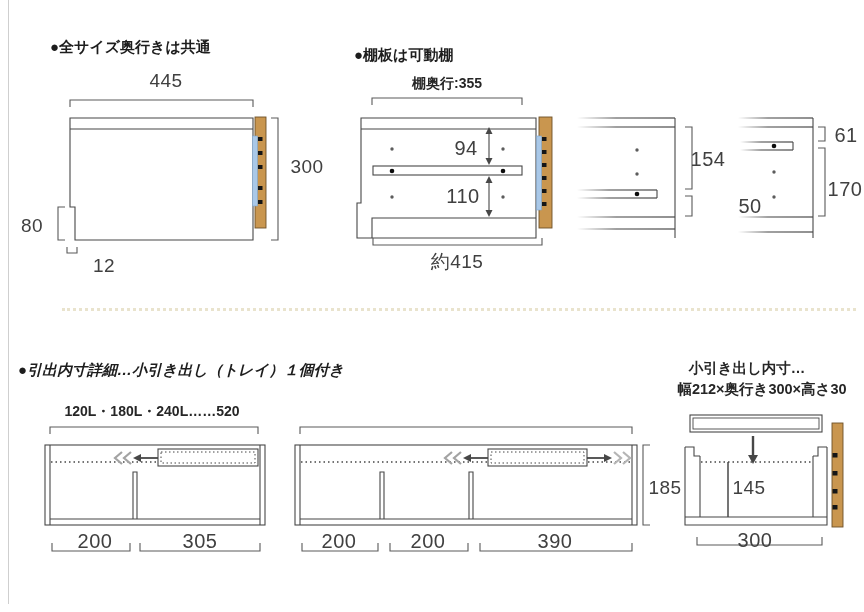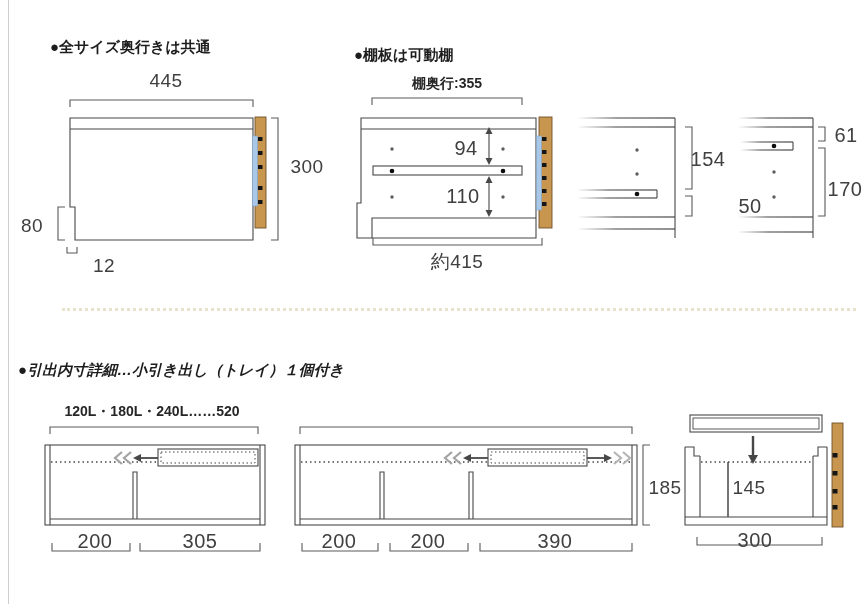--- a/index.html
+++ b/index.html
@@ -225,16 +225,18 @@
 
   <div class="cap" style="left:152px;top:412px;">120L・180L・240L……520</div>
   <div class="lbl big" style="left:95px;top:541px;">200</div>
   <div class="lbl big" style="left:200px;top:541px;">305</div>
 
   <div class="lbl big" style="left:339px;top:541px;">200</div>
   <div class="lbl big" style="left:428px;top:541px;">200</div>
   <div class="lbl big" style="left:555px;top:541px;">390</div>
   <div class="lbl" style="left:665px;top:488px;">185</div>
 
+  <div class="cap bold" style="left:747px;top:368px;">小引き出し内寸…</div>
+  <div class="cap bold" style="left:762px;top:389px;">幅212×奥行き300×高さ30</div>
   <div class="lbl" style="left:749px;top:488px;">145</div>
   <div class="lbl big" style="left:755px;top:540px;">300</div>
 
 </div>
 
 </body></html>

